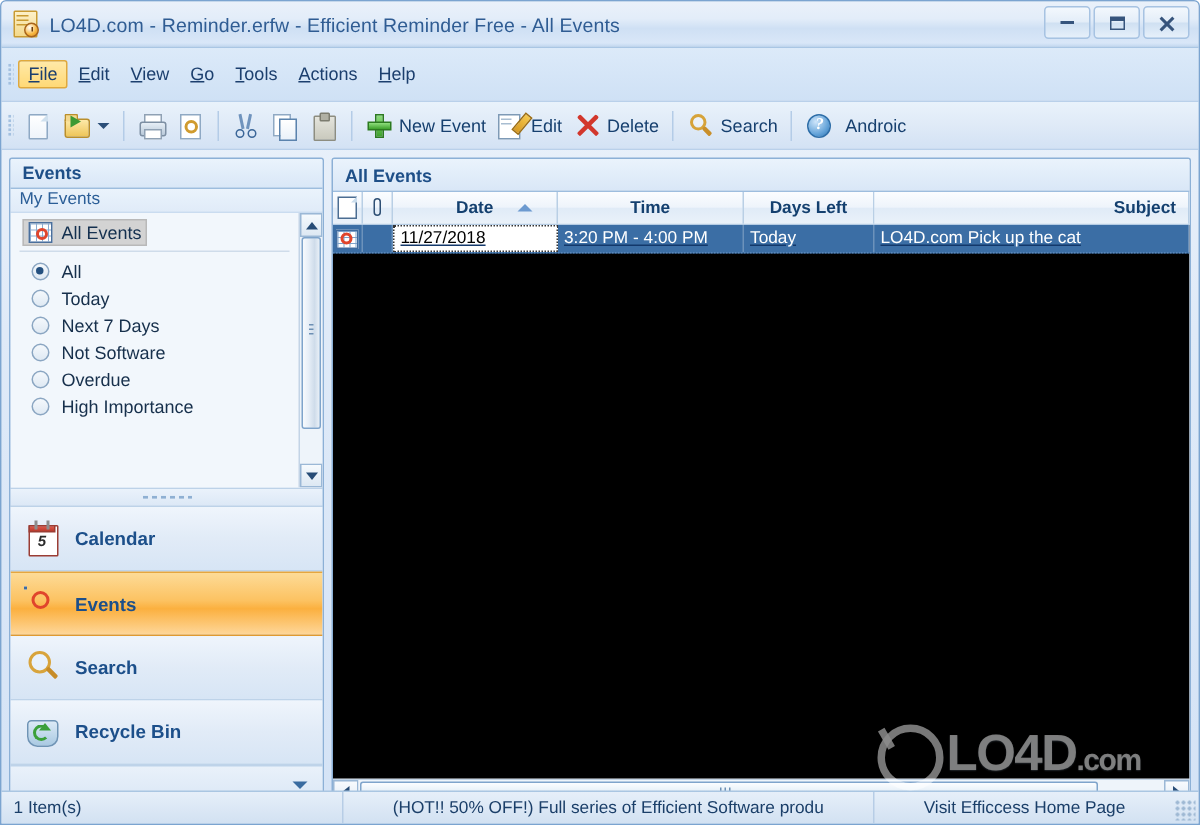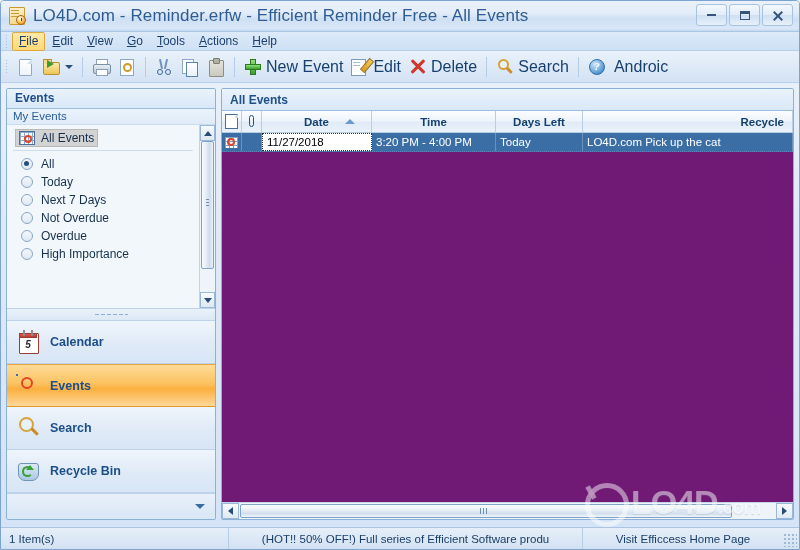--- a/index.html
+++ b/index.html
@@ -62,21 +62,21 @@
     width: 10px; height: 10px; border-radius: 50%;
     background: radial-gradient(circle at 35% 30%, #fff 0%, #f7b53c 60%, #d4872a 100%);
     border: 1px solid #a8641c;
     box-sizing: border-box;
   }
   .app-icon .clock::after{
     content:""; position:absolute; left:4px; top:1.5px;
     width:1px; height:3.5px; background:#6a3c0d;
   }
   .title-text {
-    font-size: 17px;
+    font-size: 13px;
     color: #2f5c93;
     font-family: "Liberation Sans", sans-serif;
     white-space: nowrap;
     letter-spacing: 0.1px;
   }
   .win-buttons {
     position: absolute;
     right: 6px; top: 3px;
     display: flex;
     gap: 2px;
@@ -94,21 +94,21 @@
   .gl-close { position: relative; width: 11px; height: 11px; }
   .gl-close::before, .gl-close::after {
     content: ""; position: absolute; left: 0; top: 5px;
     width: 12px; height: 2px; background: #36547c;
   }
   .gl-close::before { transform: rotate(45deg); }
   .gl-close::after { transform: rotate(-45deg); }
 
   
   .menubar {
-    height: 19px;
+    height: 36px;
     background: linear-gradient(to bottom,#dceaf9,#cfe1f5);
     display: flex;
     align-items: center;
     padding-left: 4px;
     border-bottom: 1px solid #b9d0ea;
     box-sizing: border-box;
   }
   .grip {
     width: 4px; height: 15px;
     margin-right: 3px;
@@ -142,21 +142,21 @@
     box-sizing: border-box;
   }
   .tb-sep { width: 1px; height: 20px; background: #b4cce7; margin: 0 5px; }
   .tb-btn {
     display: flex; align-items: center;
     height: 24px;
     padding: 0 4px;
     gap: 4px;
     white-space: nowrap;
   }
-  .tb-label { font-size: 16px; color: #17406f; font-family: "Liberation Sans", sans-serif; }
+  .tb-label { font-size: 12px; color: #17406f; font-family: "Liberation Sans", sans-serif; }
   .ico { width: 18px; height: 18px; position: relative; flex: 0 0 auto; }
 
   
   .ico-new .pg { position:absolute; left:3px; top:1px; width:11px; height:15px;
      background: linear-gradient(to bottom,#ffffff,#eef4fa); border:1px solid #8fa9c4; border-radius:1px;}
   .ico-new .pg::after{content:"";position:absolute;right:-1px;top:-1px;border-width:0 0 5px 5px;
      border-style:solid;border-color:transparent transparent #cfe0ee transparent;}
 
   .ico-open .fold {position:absolute;left:1px;top:4px;width:15px;height:11px;
      background:linear-gradient(to bottom,#fde9a8,#eec558);border:1px solid #ba8f2c;border-radius:1px 2px 2px 2px;}
@@ -448,21 +448,21 @@
     width:0;height:0;border-left:5px solid transparent;border-right:5px solid transparent;
     border-bottom:5px solid #6c9ad0;
   }
   .th-doc { width:11px;height:13px;background:#fff;border:1px solid #4b6d92;position:relative;}
   .th-doc::after{content:"";position:absolute;right:-1px;top:-1px;border-width:0 0 4px 4px;border-style:solid;
      border-color:transparent transparent #c9dcec transparent;}
   .th-clip { width:13px;height:13px;position:relative;}
   .th-clip::before{content:"";position:absolute;left:4px;top:0px;width:5px;height:12px;
      border:1.6px solid #2e4f74;border-radius:3px;box-sizing:border-box;}
 
-  .grid-body { flex: 1 1 auto; position: relative; background: #701a75; }
+  .grid-body { flex: 1 1 auto; position: relative; background: #000000; text-decoration: underline; }
   .row {
     display: flex; height: 19px;
     background: #3b6ea5;
     color: #ffffff;
     font-size: 11.5px;
     border-bottom: 1px dotted #5a86b8;
     box-sizing: border-box;
   }
   .td {
     display: flex; align-items: center;
@@ -715,21 +715,21 @@
           <div class="radio-row">
             <span class="radio"></span>
             <span>Today</span>
           </div>
           <div class="radio-row">
             <span class="radio"></span>
             <span>Next 7 Days</span>
           </div>
           <div class="radio-row">
             <span class="radio"></span>
-            <span>Not Overdue</span>
+            <span>Not Software</span>
           </div>
           <div class="radio-row">
             <span class="radio"></span>
             <span>Overdue</span>
           </div>
           <div class="radio-row">
             <span class="radio"></span>
             <span>High Importance</span>
           </div>
         </div>
@@ -804,21 +804,21 @@
           <span>Date</span>
           <span class="sort-asc"></span>
         </div>
         <div class="th" style="width:124px;flex:0 0 124px;">
           <span>Time</span>
         </div>
         <div class="th" style="width:87px;flex:0 0 87px;">
           <span>Days Left</span>
         </div>
         <div class="th right" style="flex:1 1 auto;">
-          <span>Recycle</span>
+          <span>Subject</span>
         </div>
       </div>
 
       <div class="grid-body">
         <div class="row">
           <div class="td" style="width:20px;flex:0 0 20px;justify-content:center;padding:0;">
             <span class="row-ico">
                 <i class="bg"></i>
                 <i class="g"></i>
                 <i class="r"></i>

